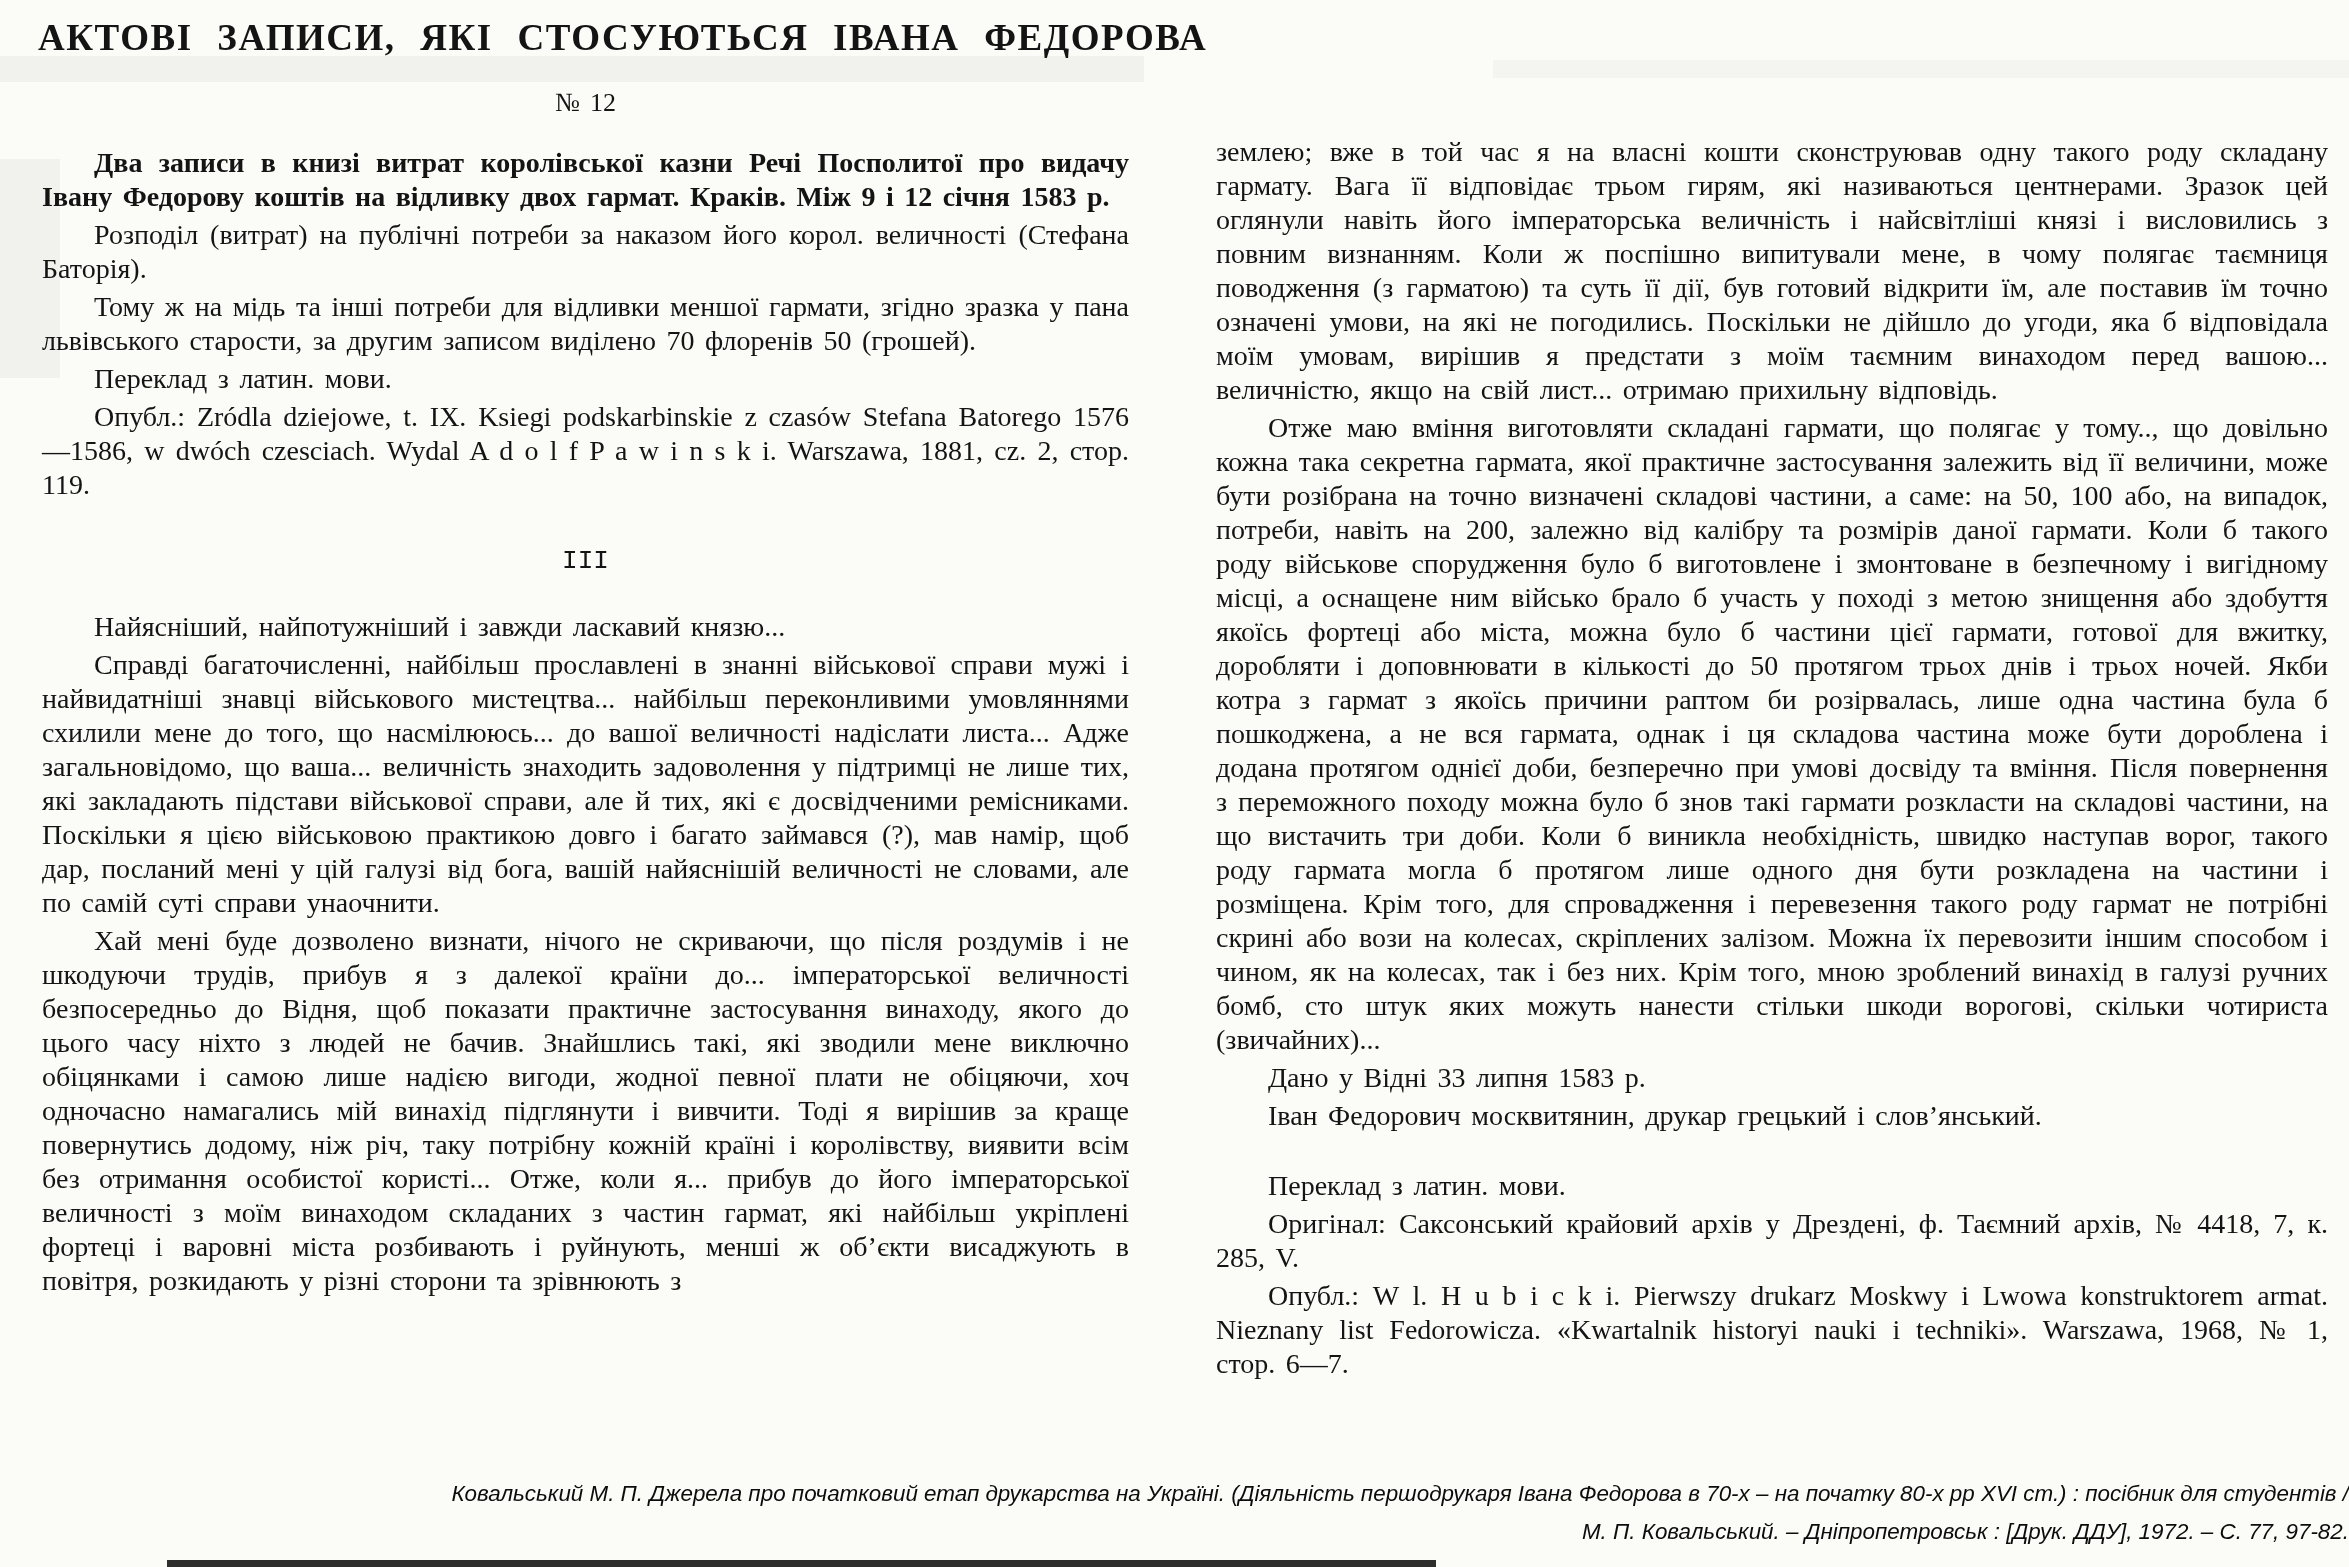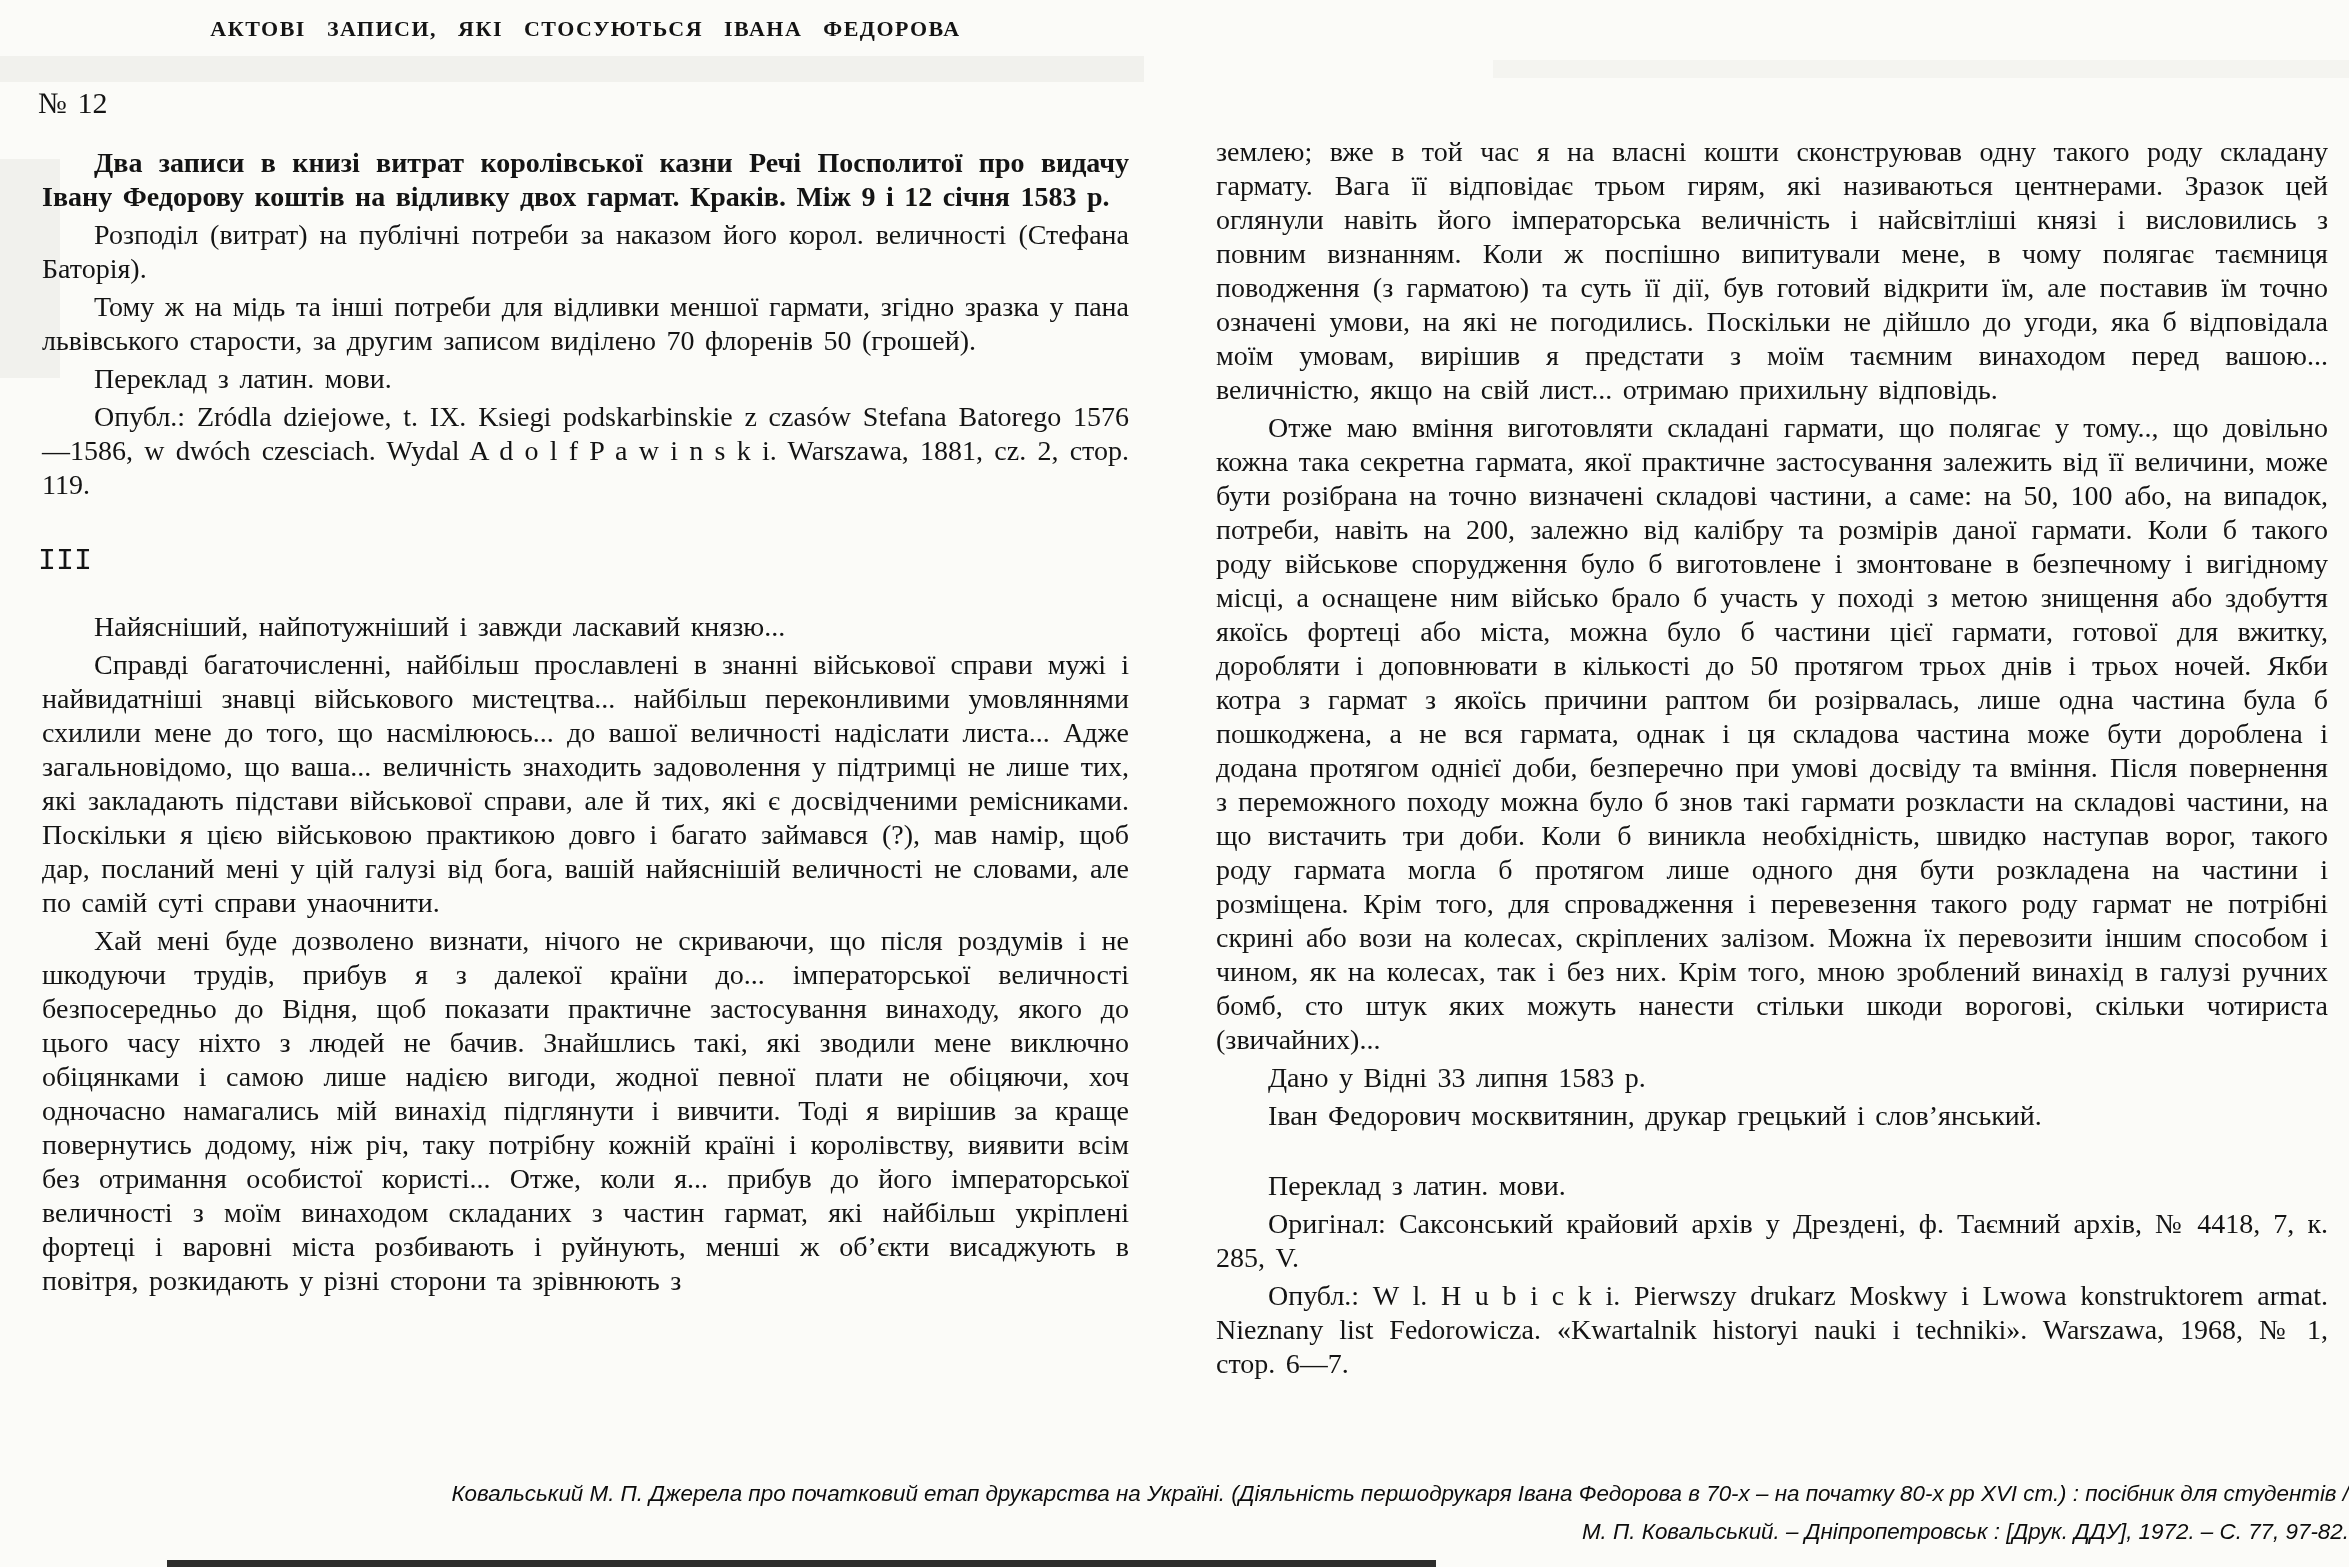--- a/index.html
+++ b/index.html
@@ -10,36 +10,37 @@
     background:#fbfbf8;
     overflow:hidden;
     font-family:"Liberation Serif","DejaVu Serif",serif;
     color:#141414;
   }
   .page-title {
     position:absolute;
     top:16px; left:38px; width:1095px;
     text-align:center;
     font-weight:bold;
-    font-size:22px;
+    font-size:37px;
     letter-spacing:1.5px;
     word-spacing:14px;
     white-space:nowrap;
   }
   .col {
     position:absolute;
     text-align:justify;
     font-size:28px;
     line-height:34px;
     word-spacing:3.5px;
   }
   .col-left  { left:38px;   top:86px;  width:1095px; }
   .col-right { left:1212px; top:131px; width:1120px; }
   .doc-num {
-    font-size:30px;
+    text-align:center;
+    font-size:26px;
     font-weight:normal;
     margin:0 0 26px 0;
   }
   .doc-num.third { margin-top:42px; margin-bottom:32px;font-family:Liberation Mono, monospace; }
   .col p { margin:4px; text-indent:52px; }
   .col p.regest { font-weight:bold; }
   .col p.no-indent { text-indent:0; }
   .col p.gap-top { margin-top:36px; }
   .citation {
     position:absolute;

